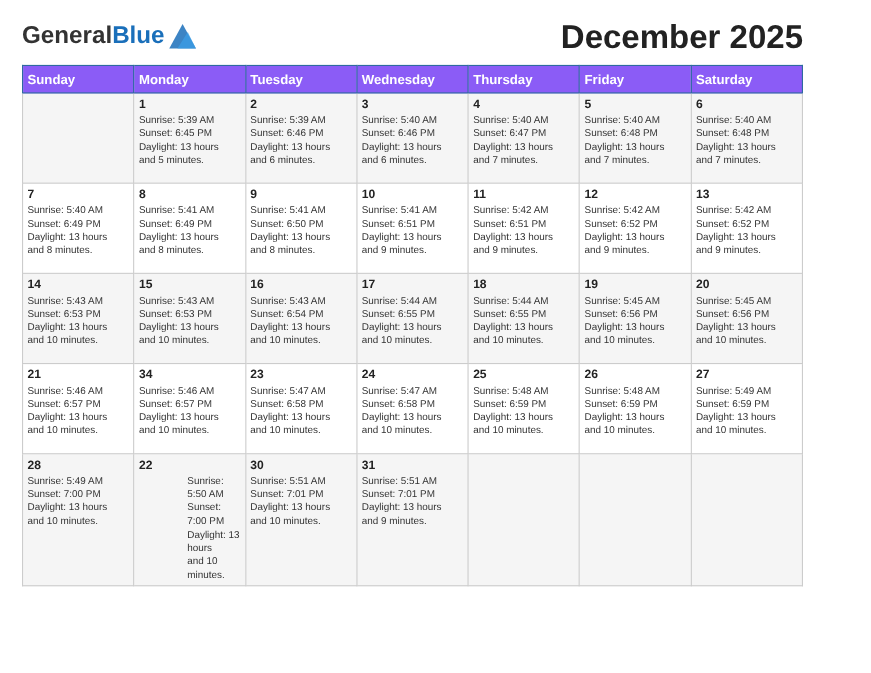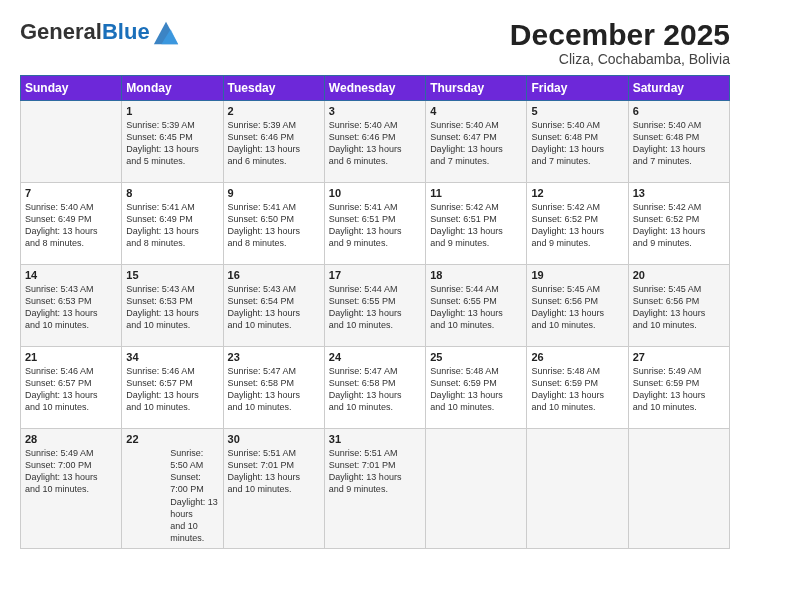--- a/index.html
+++ b/index.html
@@ -49,21 +49,21 @@
     .subtitle {
       font-size: 14px;
       color: #444;
     }
     table {
       width: 100%;
       border-collapse: collapse;
       table-layout: fixed;
     }
     thead tr {
-      background-color: #6d28d9;
+      background-color: #8b5cf6;
     }
     thead th {
       color: #fff;
       font-size: 12px;
       font-weight: bold;
       padding: 5px 4px;
       text-align: left;
       border: 1px solid #2e6aa0;
     }
     tbody tr {
@@ -109,21 +109,20 @@
           </span>
           <svg class="logo-icon" viewBox="0 0 30 30" xmlns="http://www.w3.org/2000/svg">
             <polygon points="2,28 15,4 28,28" fill="#1a6fba" opacity="0.85"></polygon>
             <polygon points="10,28 20,12 28,28" fill="#3a9fea" opacity="0.7"></polygon>
           </svg>
         </div>
       </div>
     </div>
     <div class="title-block">
       <div class="month-title">December 2025</div>
-      <div class="subtitle">Cliza, Cochabamba, Bolivia</div>
     </div>
   </div>
 
   <table>
     <thead>
       <tr id="header-row">
           <th>Sunday</th>
           <th>Monday</th>
           <th>Tuesday</th>
           <th>Wednesday</th>

